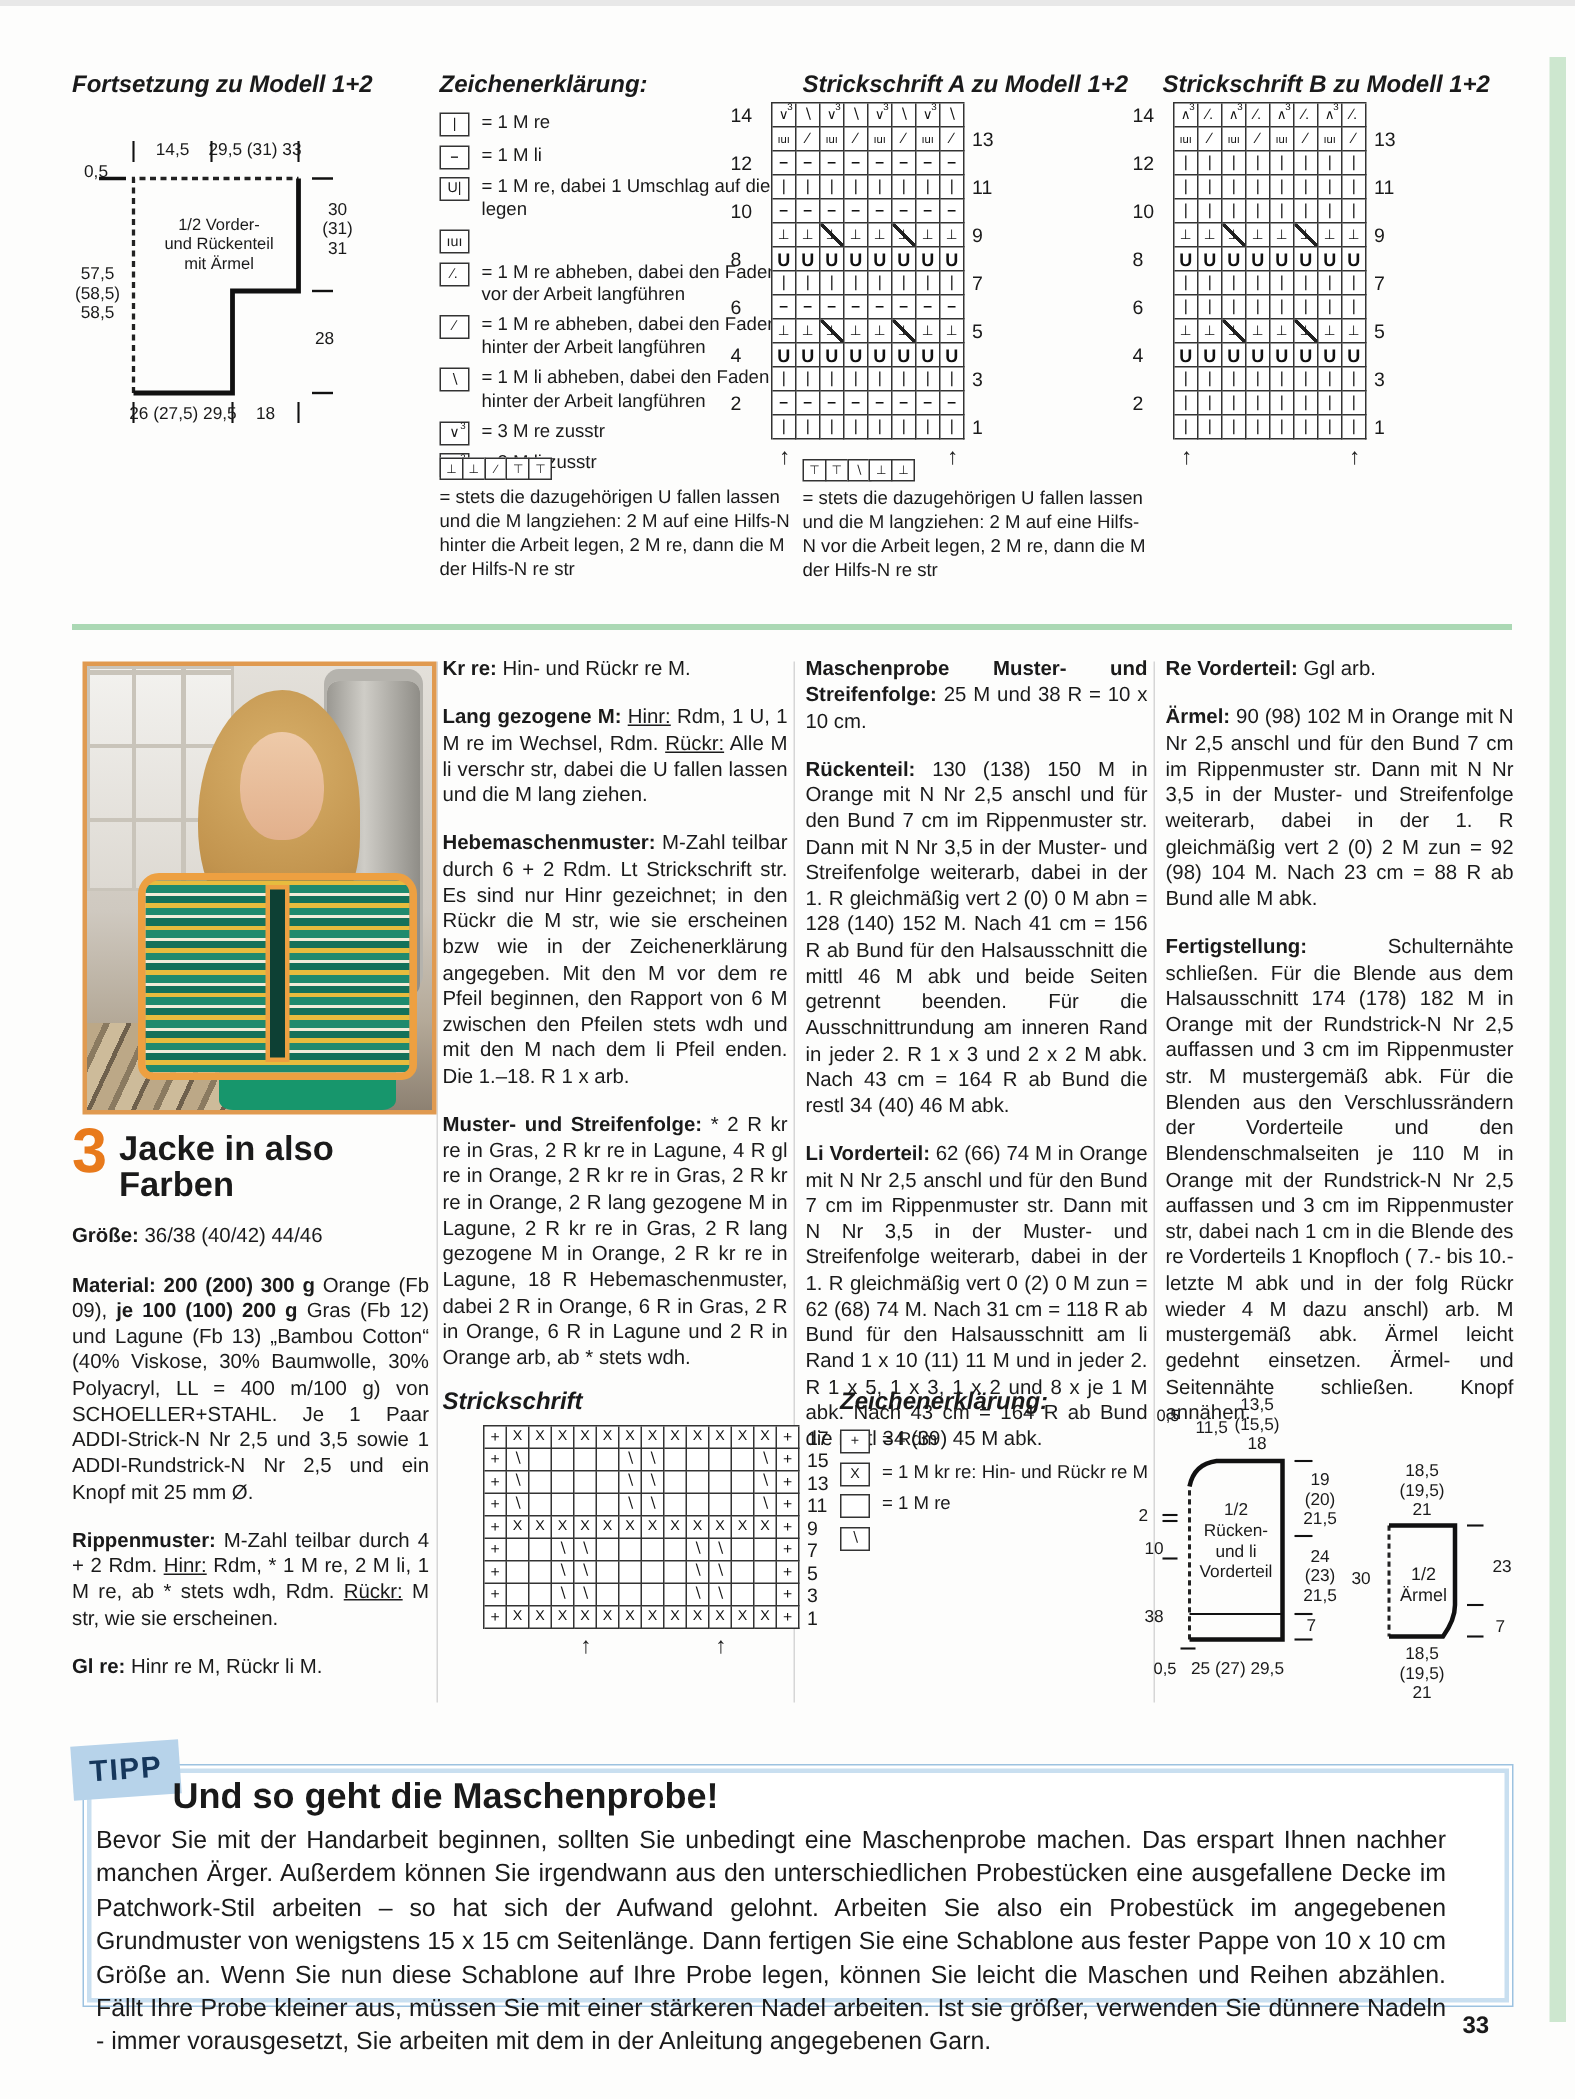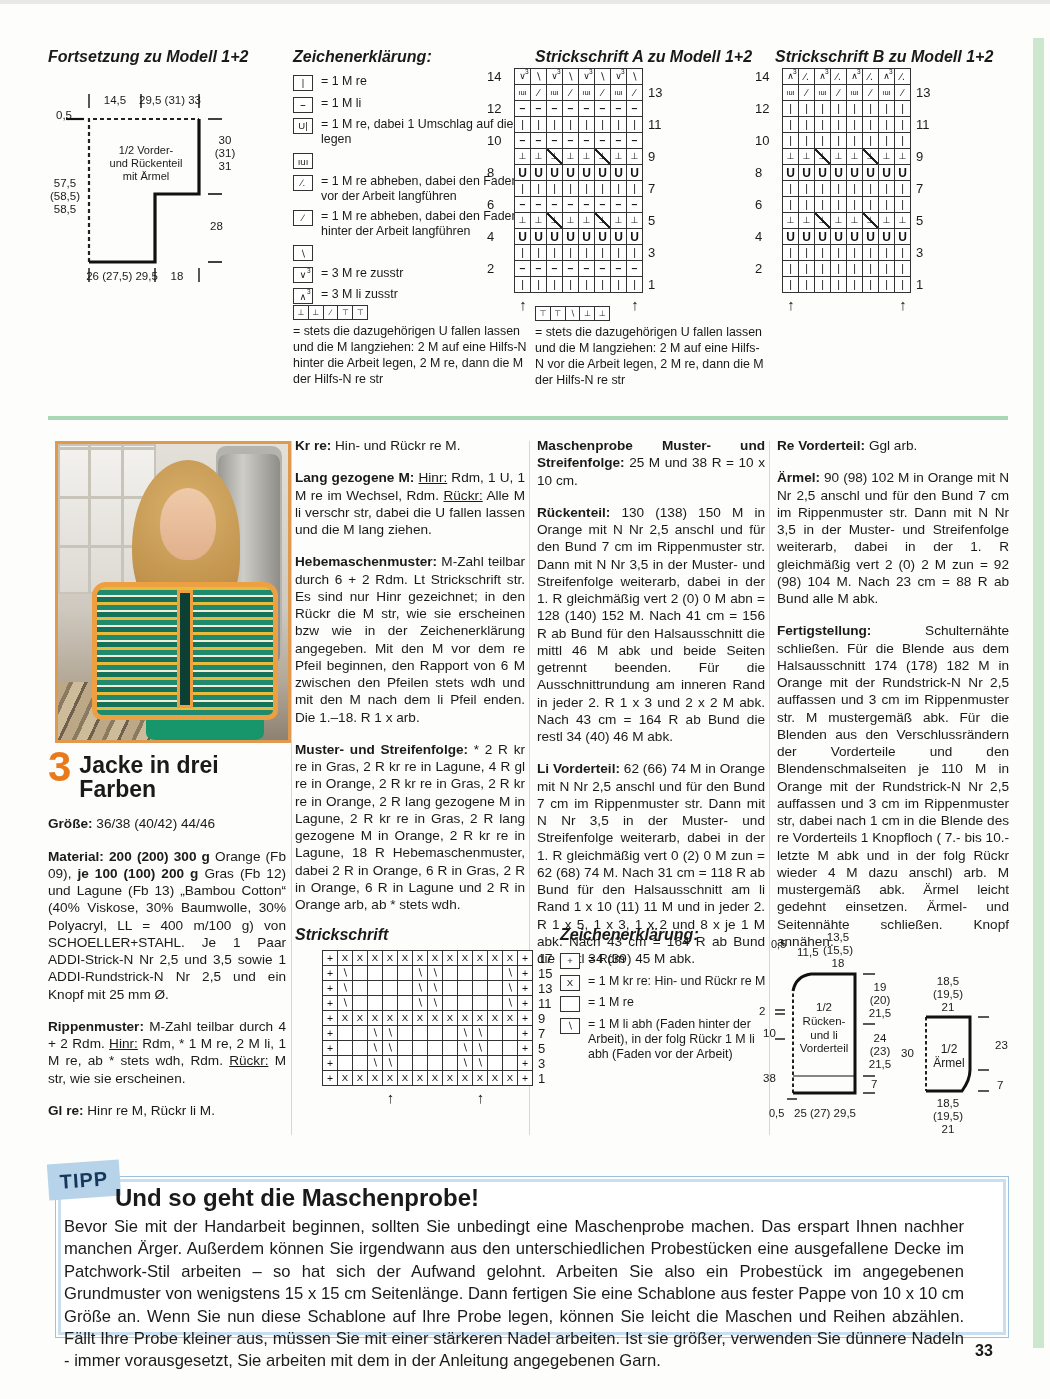--- a/index.html
+++ b/index.html
@@ -159,20 +159,21 @@
       <div class="li">
         <span class="symbox sym-fsd">∕.</span>
         <span class="ltxt">= 1 M re abheben, dabei den Faden vor der Arbeit langführen</span>
       </div>
       <div class="li">
         <span class="symbox sym-fs">∕</span>
         <span class="ltxt">= 1 M re abheben, dabei den Faden hinter der Arbeit langführen</span>
       </div>
       <div class="li">
         <span class="symbox sym-bs">∖</span>
+        <span class="ltxt">= 1 M li abheben, dabei den Faden hinter der Arbeit langführen</span>
       </div>
       <div class="li">
         <span class="symbox sym-v3"><i class="t3">3</i>∨</span>
         <span class="ltxt">= 3 M re zusstr</span>
       </div>
       <div class="li">
         <span class="symbox sym-c3"><i class="t3">3</i>∧</span>
         <span class="ltxt">= 3 M li zusstr</span>
       </div>
     </div>
@@ -524,21 +525,21 @@
     <div class="ph-skirt"></div>
     <div class="ph-hair"></div>
     <div class="ph-face"></div>
     <div class="ph-top"></div>
     <div class="ph-cardigan"></div>
   </div>
 
   <div class="cols" style="left:48px;top:745px;width:238px">
     <div class="intro">
       <span class="intro-num" style="color:#e87a1c">3</span>
-      <span class="intro-title">Jacke in drei Farben</span>
+      <span class="intro-title">Jacke in also Farben</span>
     </div>
     <div>
         <p><span class="b">Größe:</span><span> 36/38 (40/42) 44/46</span></p>
         <p><span class="b">Material: 200 (200) 300 g</span><span> Orange (Fb 09), </span><span class="b">je 100 (100) 200 g</span><span> Gras (Fb 12) und Lagune (Fb 13) „Bambou Cotton“ (40% Viskose, 30% Baumwolle, 30% Polyacryl, LL = 400 m/100 g) von SCHOELLER+STAHL. Je 1 Paar ADDI-Strick-N Nr 2,5 und 3,5 sowie 1 ADDI-Rundstrick-N Nr 2,5 und ein Knopf mit 25 mm Ø.</span></p>
         <p><span class="b">Rippenmuster:</span><span> M-Zahl teilbar durch 4 + 2 Rdm. </span><span class="u">Hinr:</span><span> Rdm, * 1 M re, 2 M li, 1 M re, ab * stets wdh, Rdm. </span><span class="u">Rückr:</span><span> M str, wie sie erscheinen.</span></p>
         <p><span class="b">Gl re:</span><span> Hinr re M, Rückr li M.</span></p>
       </div>
   </div>
 
   <div class="cols" style="left:295px;top:433px;width:230px">
@@ -739,21 +740,20 @@
       <div class="li">
         <span class="symbox sym-x">X</span>
         <span class="ltxt">= 1 M kr re: Hin- und Rückr re M</span>
       </div>
       <div class="li">
         <span class="symbox sym-e"></span>
         <span class="ltxt">= 1 M re</span>
       </div>
       <div class="li">
         <span class="symbox sym-bs">∖</span>
-        <span class="ltxt">= 1 M li abh (Faden hinter der Arbeit), in der folg Rückr 1 M li abh (Faden vor der Arbeit)</span>
       </div>
     </div>
 
   <div class="abs" style="left:755px;top:925px;width:255px;height:215px">
     <svg width="115" height="145" style="left:34px;top:38px">
       <path d="M4,126 L4,24" fill="none" stroke="#222" stroke-width="2" stroke-dasharray="3.5 2.5"></path>
       <path d="M4,24 Q7,9 22,7 L66,7 L66,126 L4,126" fill="none" stroke="#111" stroke-width="3"></path>
       <line x1="4" y1="109" x2="66" y2="109" stroke="#111" stroke-width="1.2"></line>
       <line x1="74" y1="7" x2="86" y2="7" stroke="#111" stroke-width="1.4"></line>
       <line x1="74" y1="57" x2="86" y2="57" stroke="#111" stroke-width="1.4"></line>

